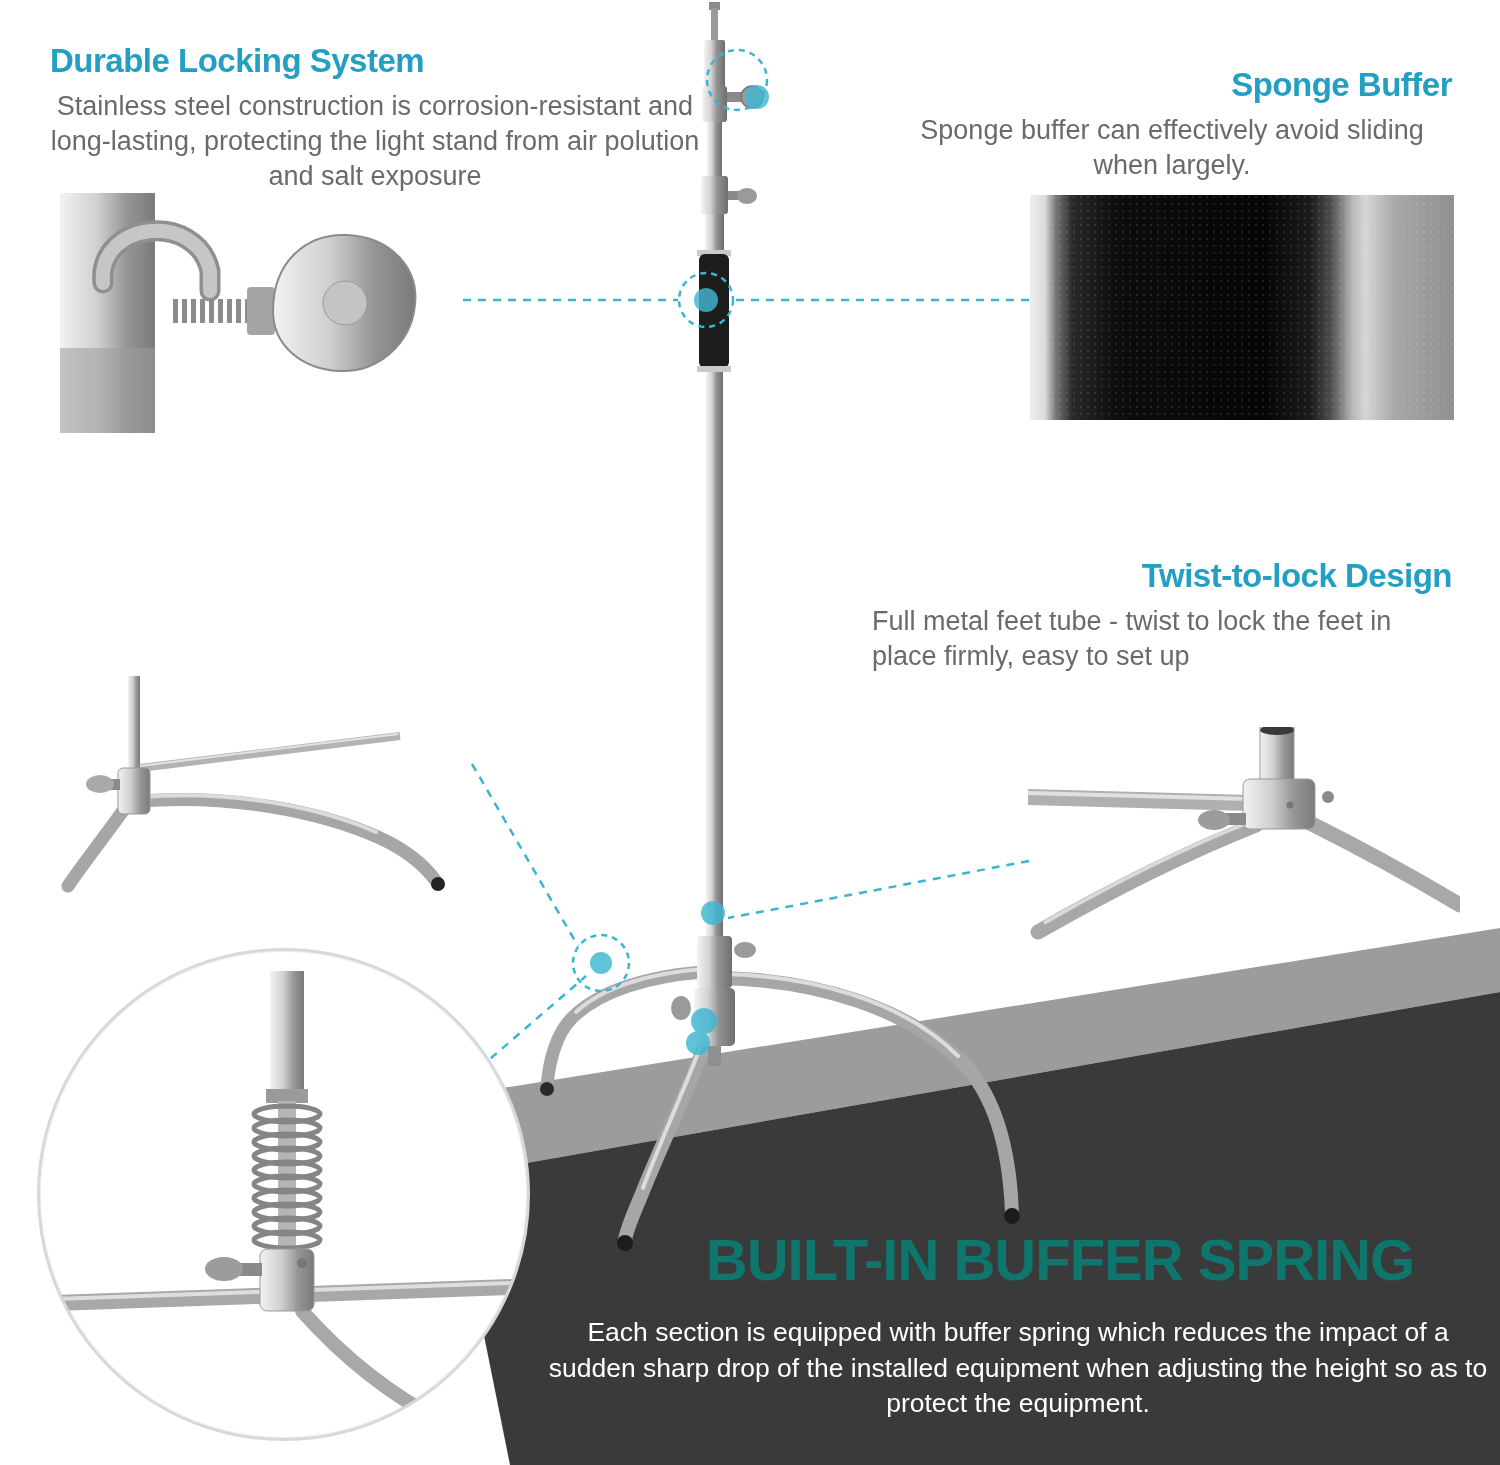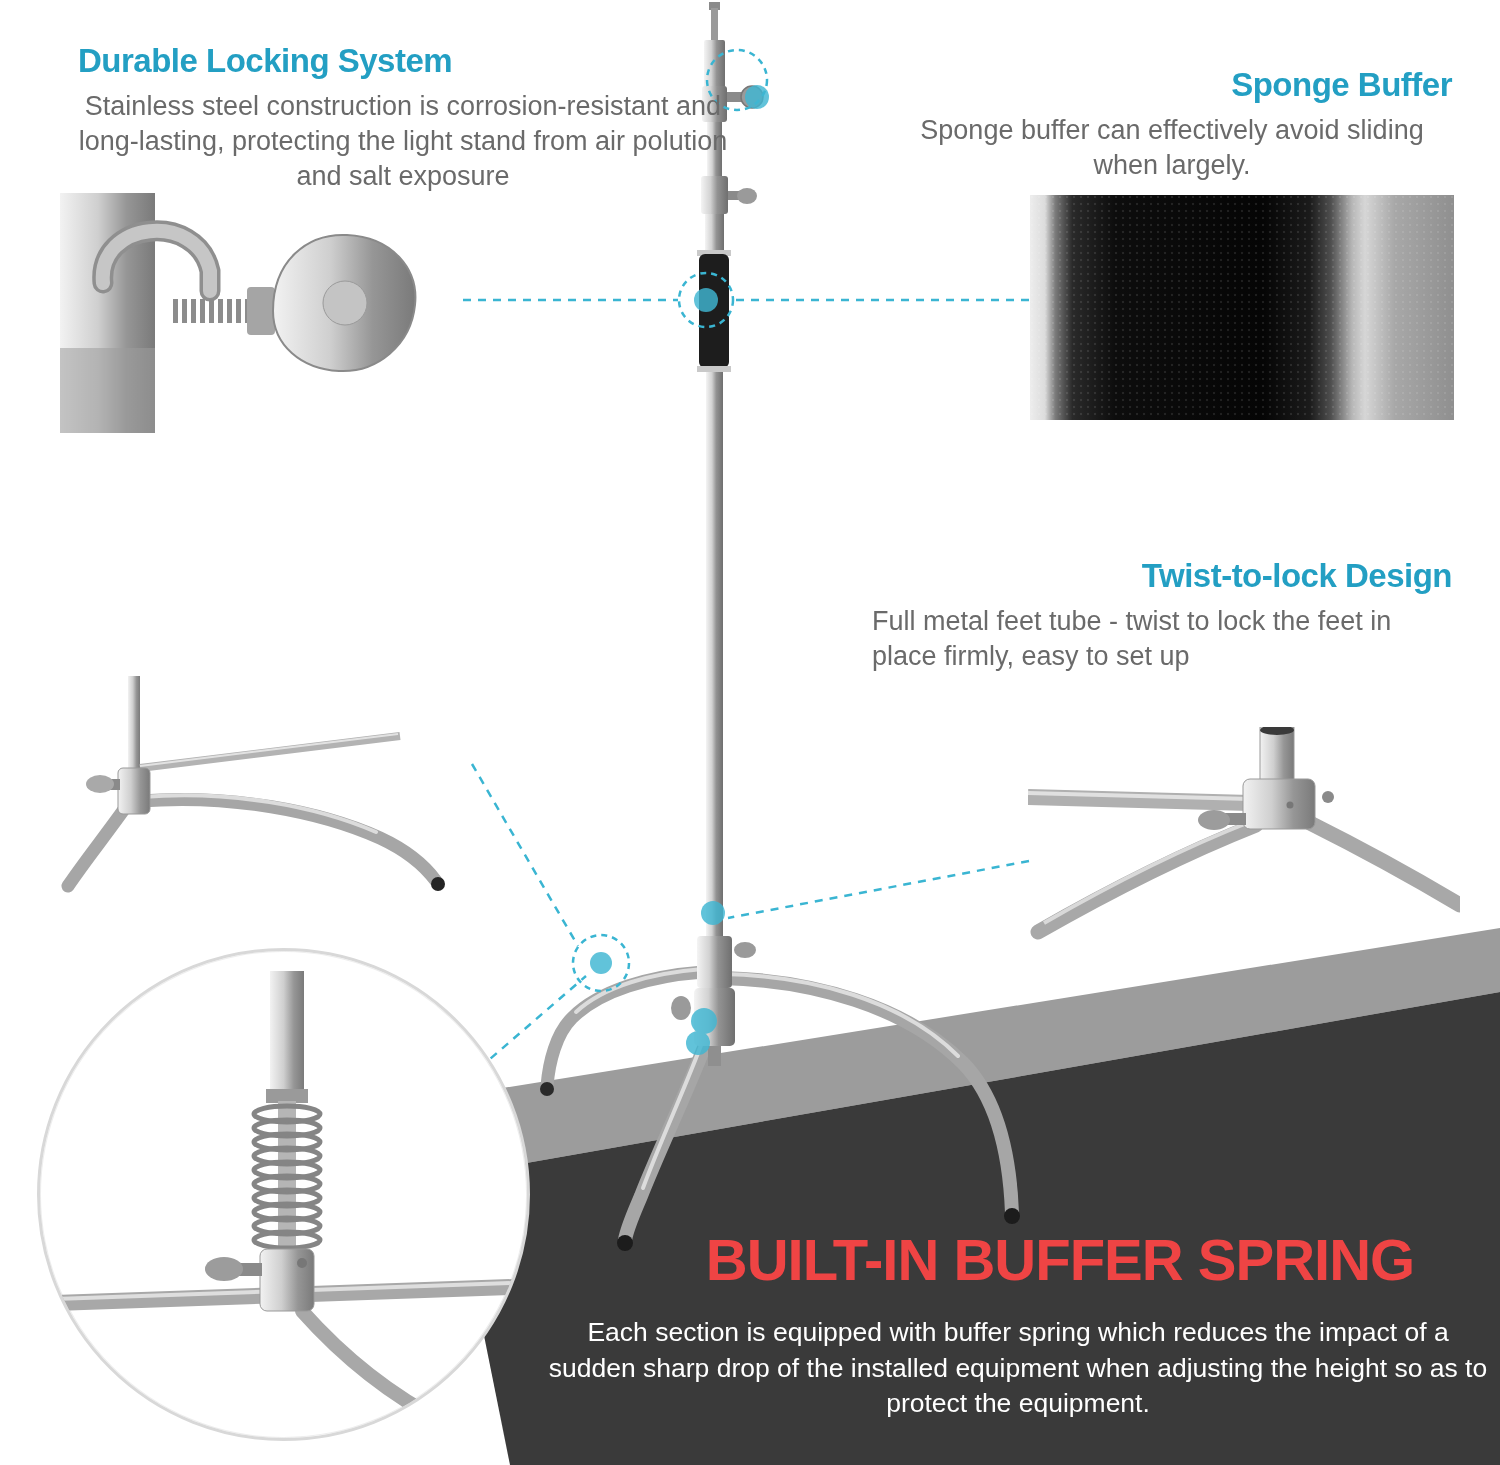--- a/index.html
+++ b/index.html
@@ -30,30 +30,30 @@
   
   .inset-circle{
     position:absolute;left:37px;top:948px;width:487px;height:487px;border-radius:50%;
     background:#fff;border:3px solid #d8d8d8;overflow:hidden;z-index:6;
     box-shadow:0 0 0 1px #eee inset;
   }
   
   .callout{position:absolute;z-index:7;}
   .callout h2{margin:0 0 9px 0;font-size:33px;font-weight:700;letter-spacing:-0.5px;color:#239fc3;}
   .callout p{margin:0;font-size:27px;line-height:1.3;color:#6a6a6a;text-align:center;}
-  .c1{left:50px;top:42px;width:650px;text-align:left;margin-left:28px;}
+  .c1{left:50px;top:42px;width:650px;text-align:left;}
   .c2{right:48px;top:66px;width:560px;text-align:right;}
   .c2 p{text-align:center;}
   .c3{left:48px;top:478px;width:645px;text-align:left;}
   .c4{right:48px;top:557px;width:580px;text-align:right;}
   .c4 p{text-align:left;}
   
   .banner-title{
     position:absolute;left:620px;top:1226px;width:880px;z-index:7;
-    text-align:center;font-size:58px;font-weight:800;letter-spacing:-1px;color:#ef4444;
+    text-align:center;font-size:58px;font-weight:800;letter-spacing:-1px;color:#0f766e;
   }
   .banner-body{
     position:absolute;left:540px;top:1307px;width:940px;z-index:7;margin:8px;
     text-align:center;font-size:26.5px;line-height:1.34;color:#ffffff;
   }
 </style>
 </head>
 <body>
 
 <div class="canvas">

